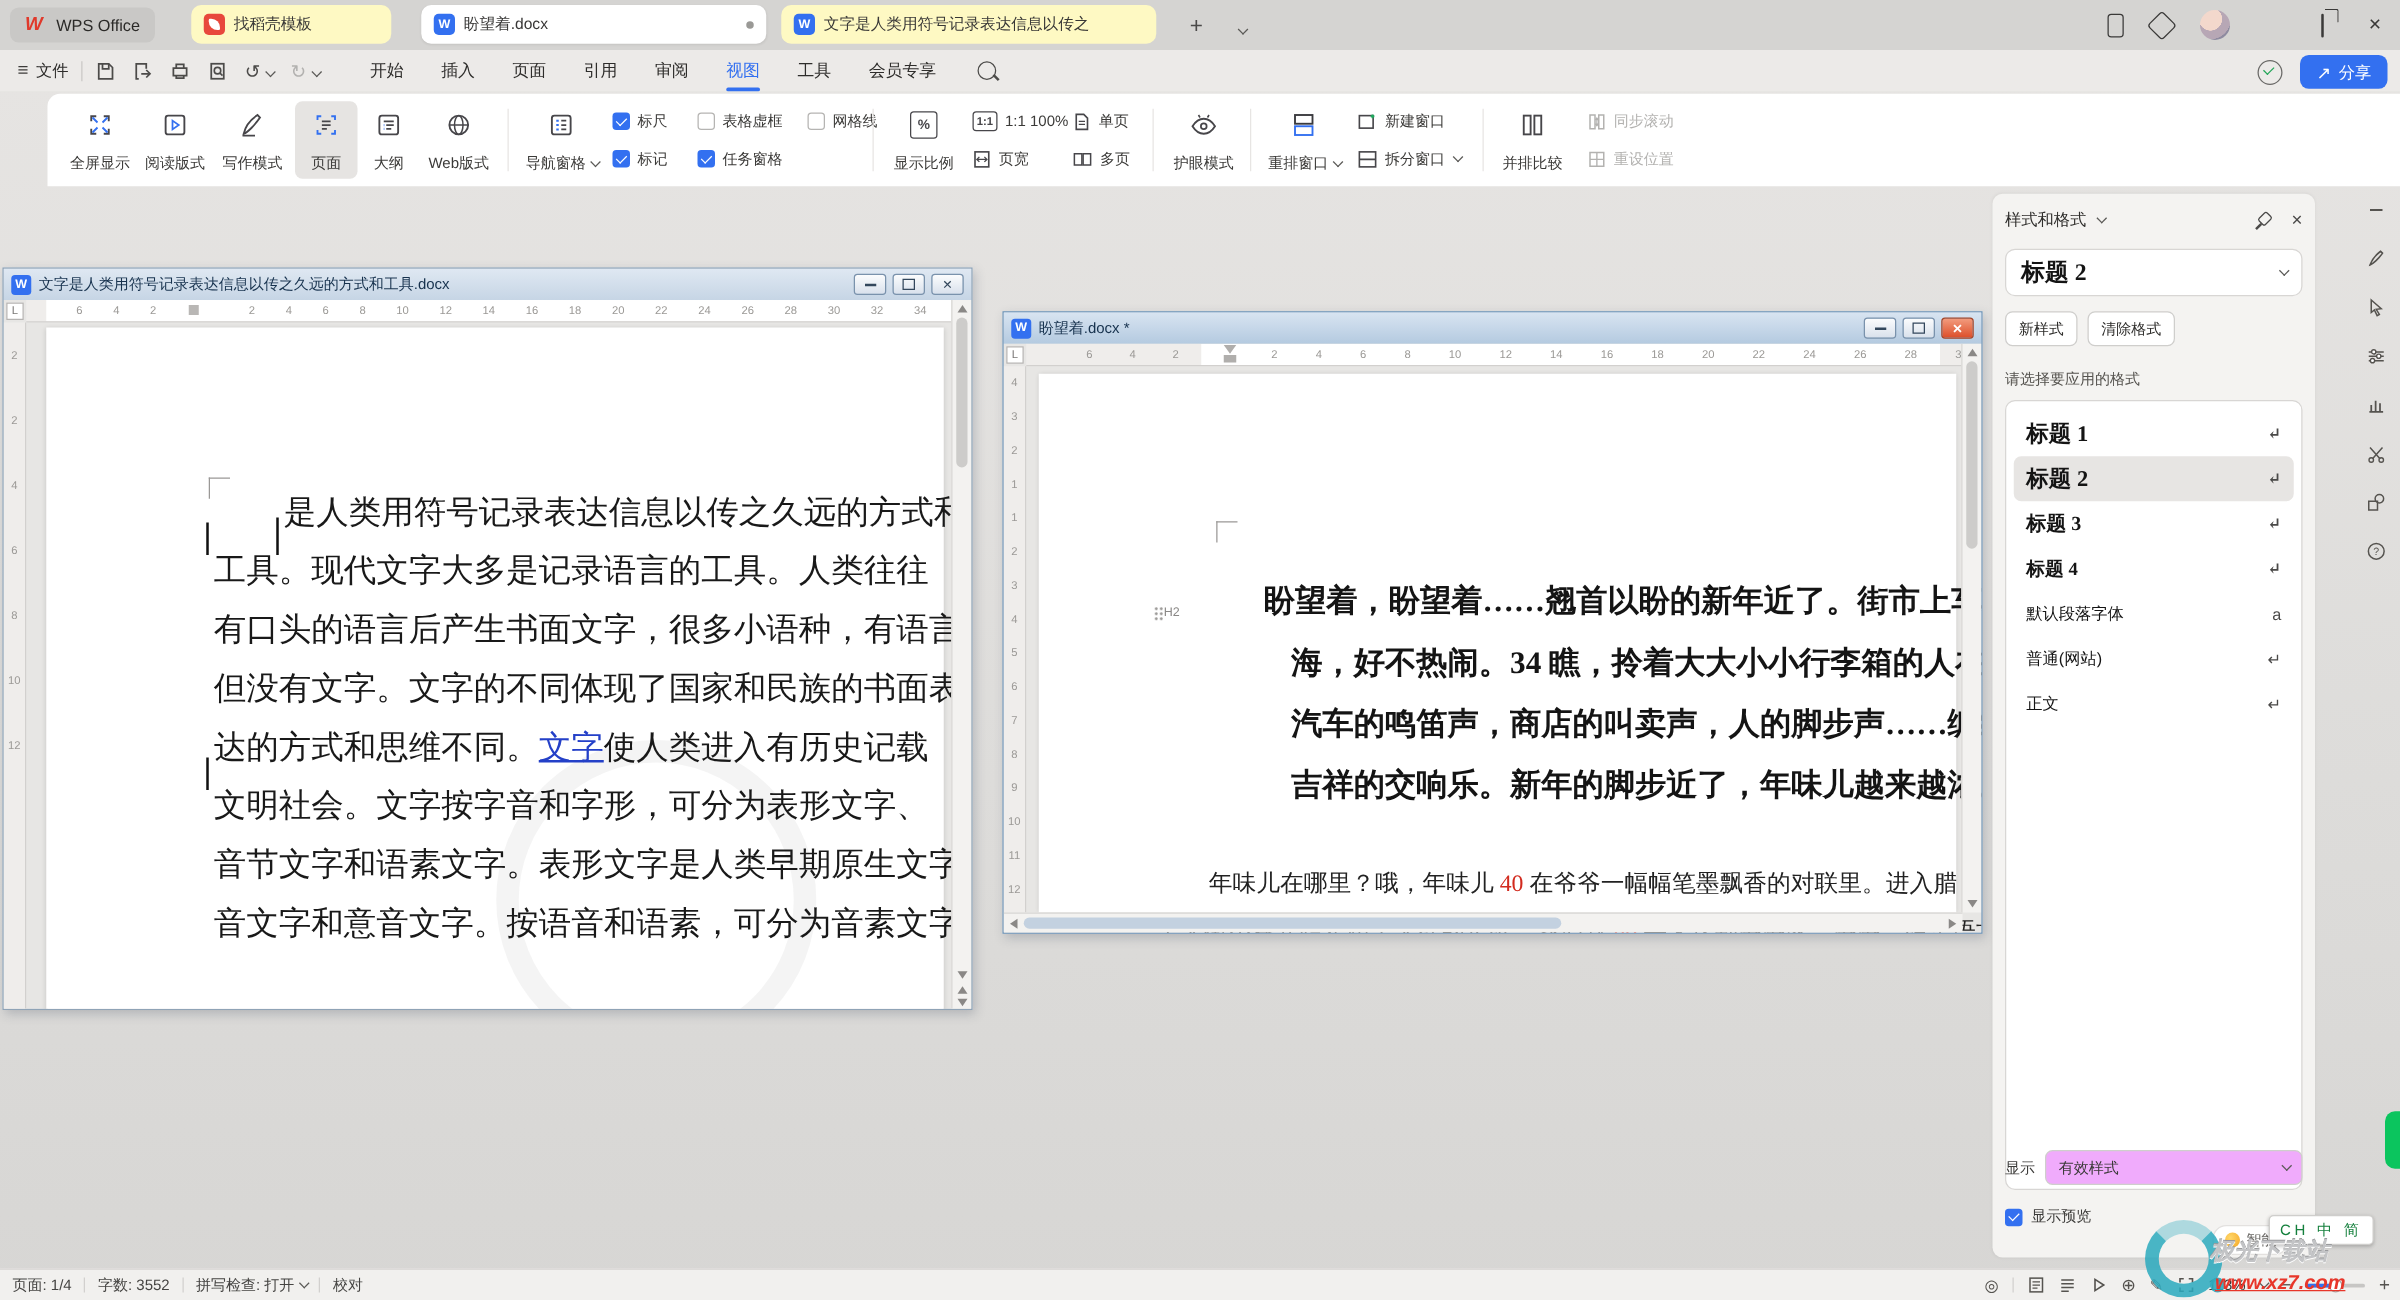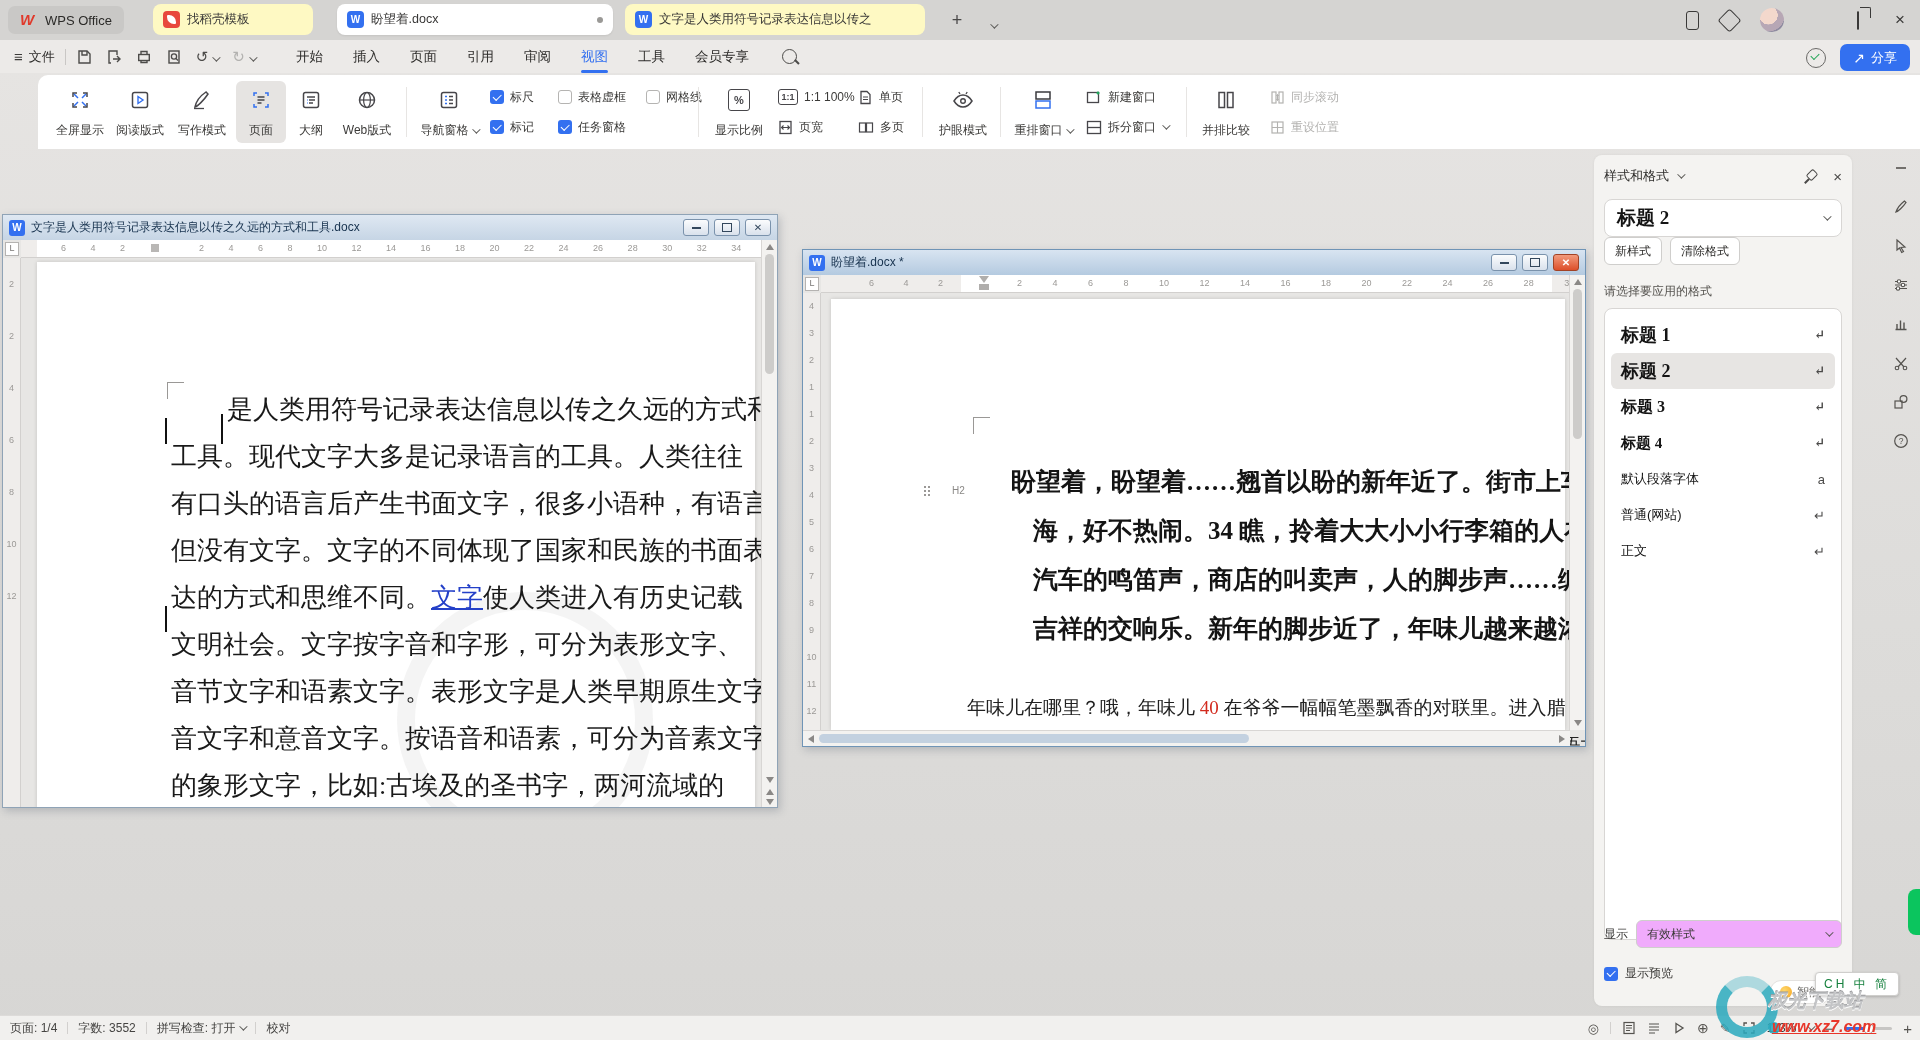--- a/index.html
+++ b/index.html
@@ -87,30 +87,30 @@
   .vsb{position:absolute;width:15px;background:#f3f2f0;border-left:1px solid #d8d6d4;display:flex;flex-direction:column;align-items:center}
   .sb-arr{width:0;height:0;margin:4px 0}
   .arr-up{border-left:4px solid transparent;border-right:4px solid transparent;border-bottom:6px solid #8a8886}
   .arr-dn{border-left:4px solid transparent;border-right:4px solid transparent;border-top:6px solid #8a8886}
   .arr-lf{border-top:4px solid transparent;border-bottom:4px solid transparent;border-right:6px solid #8a8886}
   .arr-rt{border-top:4px solid transparent;border-bottom:4px solid transparent;border-left:6px solid #8a8886}
   .sb-thumb{width:9px;background:#cdccca;border-radius:5px}
   .hsb{position:absolute;height:15px;background:#f3f2f0;border-top:1px solid #d8d6d4;display:flex;align-items:center}
   .hsb .sb-thumb-h{height:9px;background:#c3d1e0;border-radius:5px}
   .pgwm{position:absolute;border:18px solid rgba(150,150,150,.10);border-radius:50%}
-  .h2grip{position:absolute;display:flex;gap:21px;color:#8a8886;font-size:10px}
+  .h2grip{position:absolute;display:flex;gap:0;color:#8a8886;font-size:10px}
   .gripdots{width:8px;height:12px;background-image:radial-gradient(circle,#9a9896 1px,transparent 1.2px);background-size:4px 4px}
   .cursorbar{position:absolute;width:1.6px;background:#111}
   
   .spanel{position:absolute;left:1594px;top:155px;width:258px;height:851px;background:#f4f3f1;border-radius:8px;box-sizing:border-box;padding:12px 10px;box-shadow:0 0 3px rgba(0,0,0,.06)}
   .sp-head{display:flex;align-items:center;font-size:13px;color:#2e2d2b}
   .sp-head .gap{flex:1}
   .sp-dd{margin-top:14px;height:36px;background:#fff;border:1px solid #d8d6d4;border-radius:8px;display:flex;align-items:center;padding:0 12px;font-size:19px;font-weight:bold;color:#141414;font-family:"Liberation Serif","DejaVu Serif",serif}
   .sp-dd .gap{flex:1}
-  .sp-btnrow{display:flex;gap:8px}
+  .sp-btnrow{margin-top:12px;display:flex;gap:8px}
   .sp-btn{height:26px;padding:0 10px;background:#fff;border:1px solid #cfcecc;border-radius:6px;font-size:12px;color:#2e2d2b;display:flex;align-items:center}
   .sp-hint{margin-top:18px;font-size:12px;color:#55534f}
   .sp-list{margin-top:8px;height:632px;background:#fff;border:1px solid #d8d6d4;border-radius:8px;padding:8px 6px;box-sizing:border-box}
   .sp-item{height:36px;display:flex;align-items:center;padding:0 10px;border-radius:6px;color:#141414}
   .sp-item .gap{flex:1}
   .sp-item.sel{background:#e7e5e3}
   .sp-item .ret{color:#4a4948;font-size:13px}
   .st-h1,.st-h2{font-size:18px;font-weight:bold;font-family:"Liberation Serif","DejaVu Serif",serif}
   .st-h3{font-size:16px;font-weight:bold;font-family:"Liberation Serif","DejaVu Serif",serif}
   .st-h4{font-size:15px;font-weight:bold;font-family:"Liberation Serif","DejaVu Serif",serif}
@@ -468,21 +468,20 @@
         <div class="cursorbar" style="left:184px;top:152px;height:30px"></div>
         <div style="position:absolute;left:134px;top:124px;font-size:26px;line-height:47px;color:#191919;font-family:'Liberation Serif','DejaVu Serif',serif;white-space:nowrap">
           <div><span style="display:inline-block;width:56px"></span><span>是人类用符号记录表达信息以传之久远的方式和</span></div>
           <div>工具。现代文字大多是记录语言的工具。人类往往</div>
           <div>有口头的语言后产生书面文字，很多小语种，有语言</div>
           <div>但没有文字。文字的不同体现了国家和民族的书面表</div>
           <div><span>达的方式和思维不同。</span><span class="doclink">文字</span><span>使人类进入有历史记载</span></div>
           <div>文明社会。文字按字音和字形，可分为表形文字、</div>
           <div>音节文字和语素文字。表形文字是人类早期原生文字</div>
           <div>音文字和意音文字。按语音和语素，可分为音素文字</div>
-          <div>的象形文字，比如:古埃及的圣书字，两河流域的</div>
         </div>
       </div>
       <div class="vsb" style="right:0;top:0;bottom:0">
         <span class="sb-arr arr-up"></span>
         <span class="sb-thumb" style="height:120px"></span>
         <span style="flex:1"></span>
         <span class="sb-arr arr-dn"></span>
         <span class="sb-arr arr-up" style="margin:2px 0"></span>
         <span class="sb-arr arr-dn" style="margin:2px 0"></span>
       </div>

